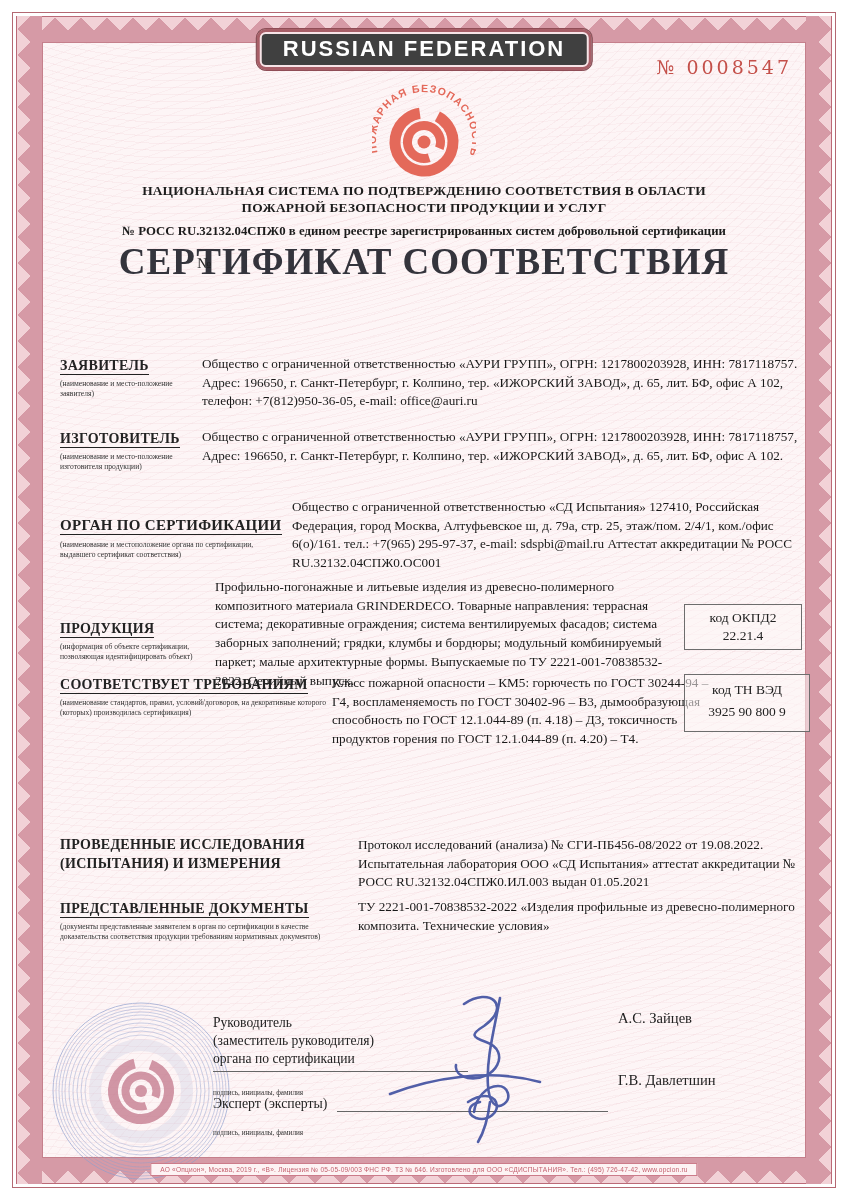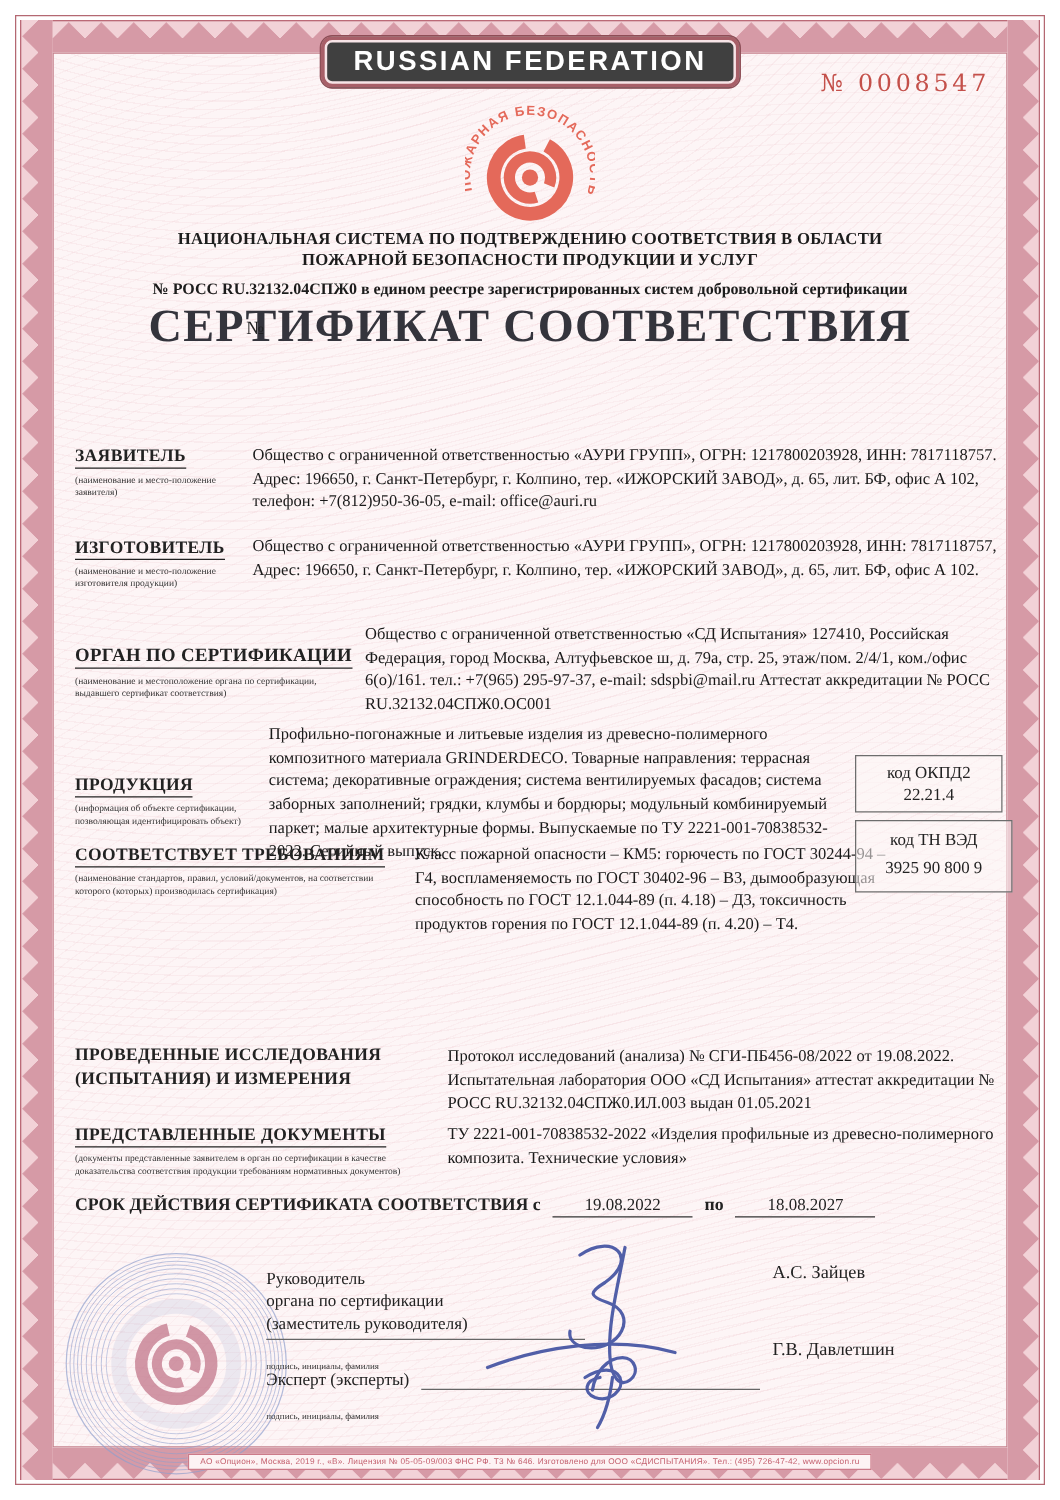--- a/index.html
+++ b/index.html
@@ -173,55 +173,48 @@
       <span class="sec-label">ПРОДУКЦИЯ</span>
       <div class="sec-sublabel">(информация об объекте сертификации, позволяющая идентифицировать объект)</div>
     </div>
     <div class="sec-text" style="left:155px; width:462px;">Профильно-погонажные и литьевые изделия из древесно-полимерного композитного материала GRINDERDECO. Товарные направления: террасная система; декоративные ограждения; система вентилируемых фасадов; система заборных заполнений; грядки, клумбы и бордюры; модульный комбинируемый паркет; малые архитектурные формы. Выпускаемые по ТУ 2221-001-70838532-2022. Серийный выпуск.</div>
   </div>
 
   <div class="code-box" style="top:604px; left:684px; width:118px; height:46px;">
     <div>код ОКПД2</div>
     <div>22.21.4</div>
   </div>
-  <div class="code-box" style="top:656px; left:684px; width:126px; height:58px; padding-top:6px;">
+  <div class="code-box" style="top:674px; left:684px; width:126px; height:58px; padding-top:6px;">
     <div>код ТН ВЭД</div>
     <div style="margin-top:4px;">3925 90 800 9</div>
   </div>
 
   <div class="section" style="top:674px;">
     <div class="sec-label-col" style="width:268px;">
       <span class="sec-label">СООТВЕТСТВУЕТ ТРЕБОВАНИЯМ</span>
-      <div class="sec-sublabel">(наименование стандартов, правил, условий/документов, на соответствии которого (которых) производилась сертификация)</div>
+      <div class="sec-sublabel">(наименование стандартов, правил, условий/договоров, на декоративные которого (которых) производилась сертификация)</div>
     </div>
     <div class="sec-text" style="left:272px; width:390px;">Класс пожарной опасности – КМ5: горючесть по ГОСТ 30244-94 – Г4, воспламеняемость по ГОСТ 30402-96 – В3, дымообразующая способность по ГОСТ 12.1.044-89 (п. 4.18) – Д3, токсичность продуктов горения по ГОСТ 12.1.044-89 (п. 4.20) – Т4.</div>
   </div>
 
   <div class="section" style="top:836px;">
     <div class="sec-label-col" style="width:288px;">
       <span class="sec-label noline" style="line-height:1.35; display:block;">ПРОВЕДЕННЫЕ ИССЛЕДОВАНИЯ (ИСПЫТАНИЯ) И ИЗМЕРЕНИЯ</span>
     </div>
     <div class="sec-text" style="left:298px; width:440px;">Протокол исследований (анализа) № СГИ-ПБ456-08/2022 от 19.08.2022. Испытательная лаборатория ООО «СД Испытания» аттестат аккредитации № РОСС RU.32132.04СПЖ0.ИЛ.003 выдан 01.05.2021</div>
   </div>
 
   <div class="section" style="top:898px;">
     <div class="sec-label-col" style="width:288px;">
       <span class="sec-label">ПРЕДСТАВЛЕННЫЕ ДОКУМЕНТЫ</span>
       <div class="sec-sublabel">(документы представленные заявителем в орган по сертификации в качестве доказательства соответствия продукции требованиям нормативных документов)</div>
     </div>
     <div class="sec-text" style="left:298px; width:440px;">ТУ 2221-001-70838532-2022 «Изделия профильные из древесно-полимерного композита. Технические условия»</div>
   </div>
 
-  <div class="validity">
-    <span>СРОК ДЕЙСТВИЯ СЕРТИФИКАТА СООТВЕТСТВИЯ</span>
-    <span>с</span>
-    <span class="blank">19.08.2022</span>
-    <span>по</span>
-    <span class="blank">18.08.2027</span>
-  </div>
 
   <svg class="stamp" width="190" height="190" viewBox="0 0 190 190">
     <g stroke="#8f9fcd" fill="none" opacity="0.75">
       <circle cx="95" cy="95" r="88" stroke-width="1"></circle>
       <circle cx="95" cy="95" r="85" stroke-width="0.7"></circle>
       <circle cx="95" cy="95" r="82" stroke-width="0.7"></circle>
       <circle cx="95" cy="95" r="79" stroke-width="0.7"></circle>
       <circle cx="95" cy="95" r="76" stroke-width="0.7"></circle>
       <circle cx="95" cy="95" r="72" stroke-width="0.7"></circle>
       <circle cx="95" cy="95" r="68" stroke-width="0.7"></circle>
@@ -232,22 +225,22 @@
     <circle cx="95" cy="95" r="46" fill="none" stroke="#8f9fcd" stroke-width="12" opacity="0.18"></circle>
     <g transform="translate(95,95)" opacity="0.85">
       <circle r="28" fill="none" stroke="#c4798d" stroke-width="10" stroke-dasharray="140 16" transform="rotate(-30)"></circle>
       <circle r="15.5" fill="none" stroke="#c4798d" stroke-width="8" stroke-dasharray="72 13" transform="rotate(115)"></circle>
       <circle r="6" fill="#c4798d"></circle>
     </g>
   </svg>
 
   <div class="sig-head">
     <div class="line1">Руководитель</div>
+    <div class="line1">(заместитель руководителя)</div>
     <div class="line1">органа по сертификации</div>
-    <div class="line1">(заместитель руководителя)</div>
     <div class="sig-rule" style="width:255px;"></div>
     <div class="sig-caption">подпись, инициалы, фамилия</div>
   </div>
 
   <div class="sig-expert">
     <div class="sig-expert-row">
       <span class="sig-expert-label">Эксперт (эксперты)</span>
       <span class="sig-expert-line"></span>
     </div>
     <div class="sig-caption">подпись, инициалы, фамилия</div>

